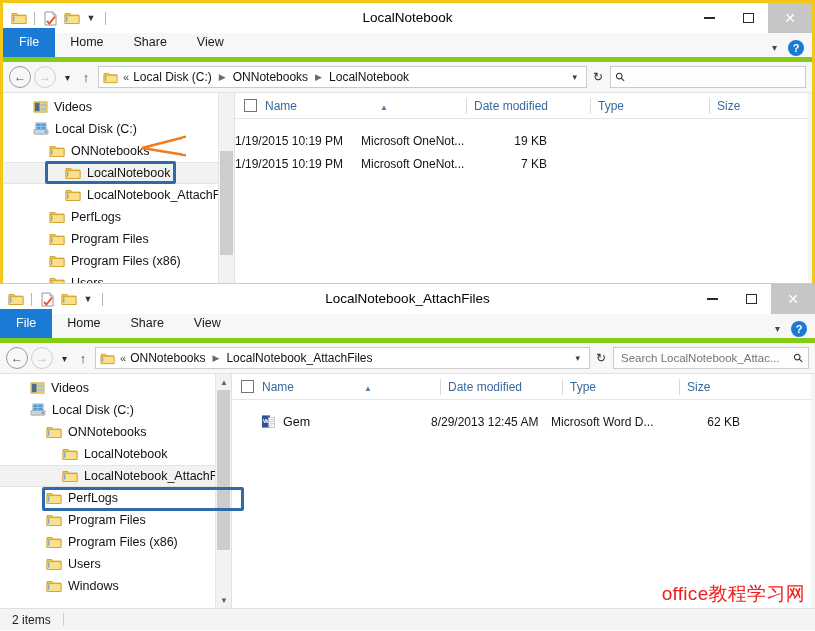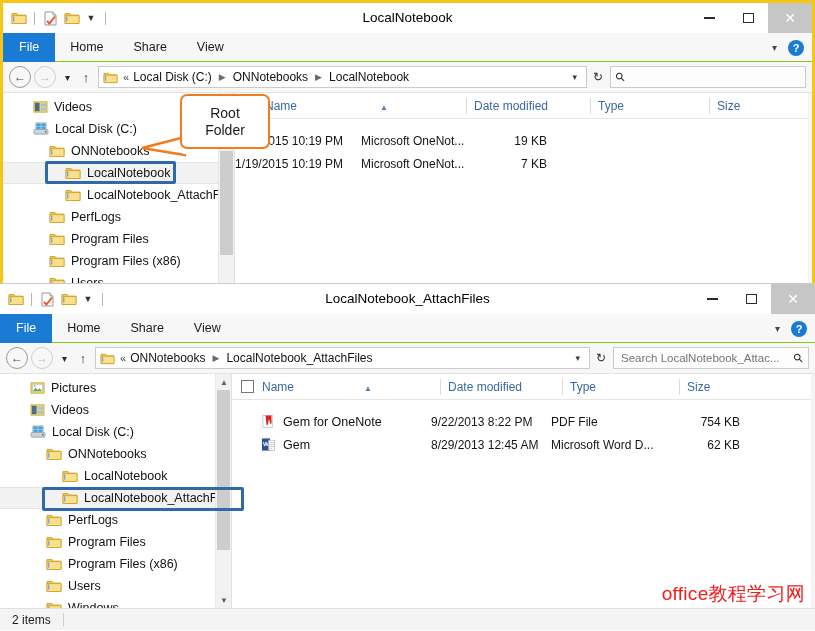--- a/index.html
+++ b/index.html
@@ -88,23 +88,23 @@
   }
   .wc.close { background: #c6c6c6; color: #ffffff; font-size: 14px; width: 44px; }
   .wc .min-glyph { display: block; width: 11px; height: 2px; background: #2b2b2b; }
   .wc .max-glyph { display: block; width: 11px; height: 10px; border: 1.6px solid #2b2b2b; }
 
   
   .ribbon {
     position: relative;
     height: 29px;
     background: #f7f7f7;
-    border-bottom: 1px solid #84cc16;
-    display: flex;
-    align-items: center;
+    border-bottom: 5px solid #84cc16;
+    display: flex;
+    align-items: flex-end;
   }
   .rib-tab {
     padding: 0 15px;
     height: 29px;
     line-height: 29px;
     font-size: 12.5px;
     color: #1a1a1a;
   }
   .rib-tab.file {
     background: #1a7bd4;
@@ -610,24 +610,20 @@
         </div>
 
         <div class="file-scroll-right"></div>
       </div>
     </div>
 
     <svg class="callout-tail" viewBox="0 0 46 24">
       <path d="M45 3 L2 14 L45 21 Z" fill="#ffffff" stroke="#f07c1e" stroke-width="2.5"></path>
       <path d="M45 4 L45 20" stroke="#ffffff" stroke-width="4"></path>
     </svg>
-    <div class="callout">
-      <span>Root</span>
-      <span>Folder</span>
-    </div>
     <div class="hilite-box" style="left:42px; top:158px; width:131px; height:23px;"></div>
   </div>
 
   <div class="window win2">
 
     <div class="titlebar">
       <div class="qat">
         <span class="qat-btn">
           <svg class="svgicon" width="16" height="14" viewBox="0 0 16 14">
             <path d="M1 2.5h5l1.3 1.6H15v8.4H1z" fill="#f4c842" stroke="#c99a1e" stroke-width=".8"></path>
@@ -703,31 +699,20 @@
       <div class="searchbox">
         <input type="text" placeholder="Search LocalNotebook_Attac..." style="">
         <span class="search-glyph">⚲</span>
       </div>
     </div>
 
     <div class="body">
       <div class="navpane">
         <div class="tree">
 
-          <div class="tree-row ind1">
-            <span class="ic">
-              <svg class="svgicon" width="15" height="14" viewBox="0 0 16 15">
-                <rect x="1" y="2" width="14" height="11" fill="#f5d86d" stroke="#c09a28" stroke-width=".8"></rect>
-                <rect x="2.4" y="3.4" width="11" height="8" fill="#ffffff" stroke="#9ab4c4" stroke-width=".6"></rect>
-                <path d="M3 10.6l3-3.4 2.2 2.4 2-1.8 2.6 2.8z" fill="#6fa63f"></path>
-                <circle cx="5" cy="5.4" r="1.1" fill="#f0a93a"></circle>
-              </svg>
-            </span>
-            <span>Pictures</span>
-          </div>
 
           <div class="tree-row ind1">
             <span class="ic">
               <svg class="svgicon" width="15" height="14" viewBox="0 0 16 15">
                 <rect x="1" y="2" width="14" height="11" fill="#f5d86d" stroke="#c09a28" stroke-width=".8"></rect>
                 <rect x="2" y="3" width="5" height="9" fill="#4b6c86"></rect>
                 <rect x="8" y="4" width="6" height="3" fill="#9fc4e0"></rect>
                 <rect x="8" y="8.3" width="6" height="3" fill="#9fc4e0"></rect>
               </svg>
             </span>
@@ -852,34 +837,20 @@
             <span>Name</span>
             <span class="sortmark" style="left:110px">▲</span>
           </span>
           <span class="col" style="width:122px">Date modified</span>
           <span class="col" style="width:117px">Type</span>
           <span class="col" style="width:78px">Size</span>
         </div>
 
         <div style="height:10px"></div>
 
-        <div class="filerow">
-          <span class="fr-name" style="width:199px">
-            <span class="ic">
-              <svg class="svgicon" width="15" height="15" viewBox="0 0 16 16">
-                <rect x="2" y="1.5" width="10" height="13" fill="#ffffff" stroke="#b3b3b3" stroke-width=".7"></rect>
-                <path d="M4.8 1.5h6.4v8.2c0 1.2-1.3 1.2-1.6 0l-1.1-4.4-1.1 5.6c-.3 1.4-1.6 1.2-1.6 0z" fill="#cf2a1d"></path>
-              </svg>
-            </span>
-            <span>Gem for OneNote</span>
-          </span>
-          <span class="fr-cell" style="width:120px">9/22/2013 8:22 PM</span>
-          <span class="fr-cell" style="width:117px">PDF File</span>
-          <span class="fr-cell right" style="width:72px">754 KB</span>
-        </div>
 
         <div class="filerow">
           <span class="fr-name" style="width:199px">
             <span class="ic">
               <svg class="svgicon" width="15" height="15" viewBox="0 0 16 16">
                 <rect x="1" y="1.5" width="8.6" height="13" fill="#2a5699"></rect>
                 <text x="2" y="10" font-size="6.6" fill="#ffffff" font-family="Liberation Sans, sans-serif" font-weight="bold">W</text>
                 <rect x="8" y="3.4" width="6.6" height="10.8" fill="#ffffff" stroke="#9b9b9b" stroke-width=".6"></rect>
                 <line x1="9" y1="6" x2="13.6" y2="6" stroke="#b7b7b7" stroke-width=".8"></line>
                 <line x1="9" y1="8.2" x2="13.6" y2="8.2" stroke="#b7b7b7" stroke-width=".8"></line>

